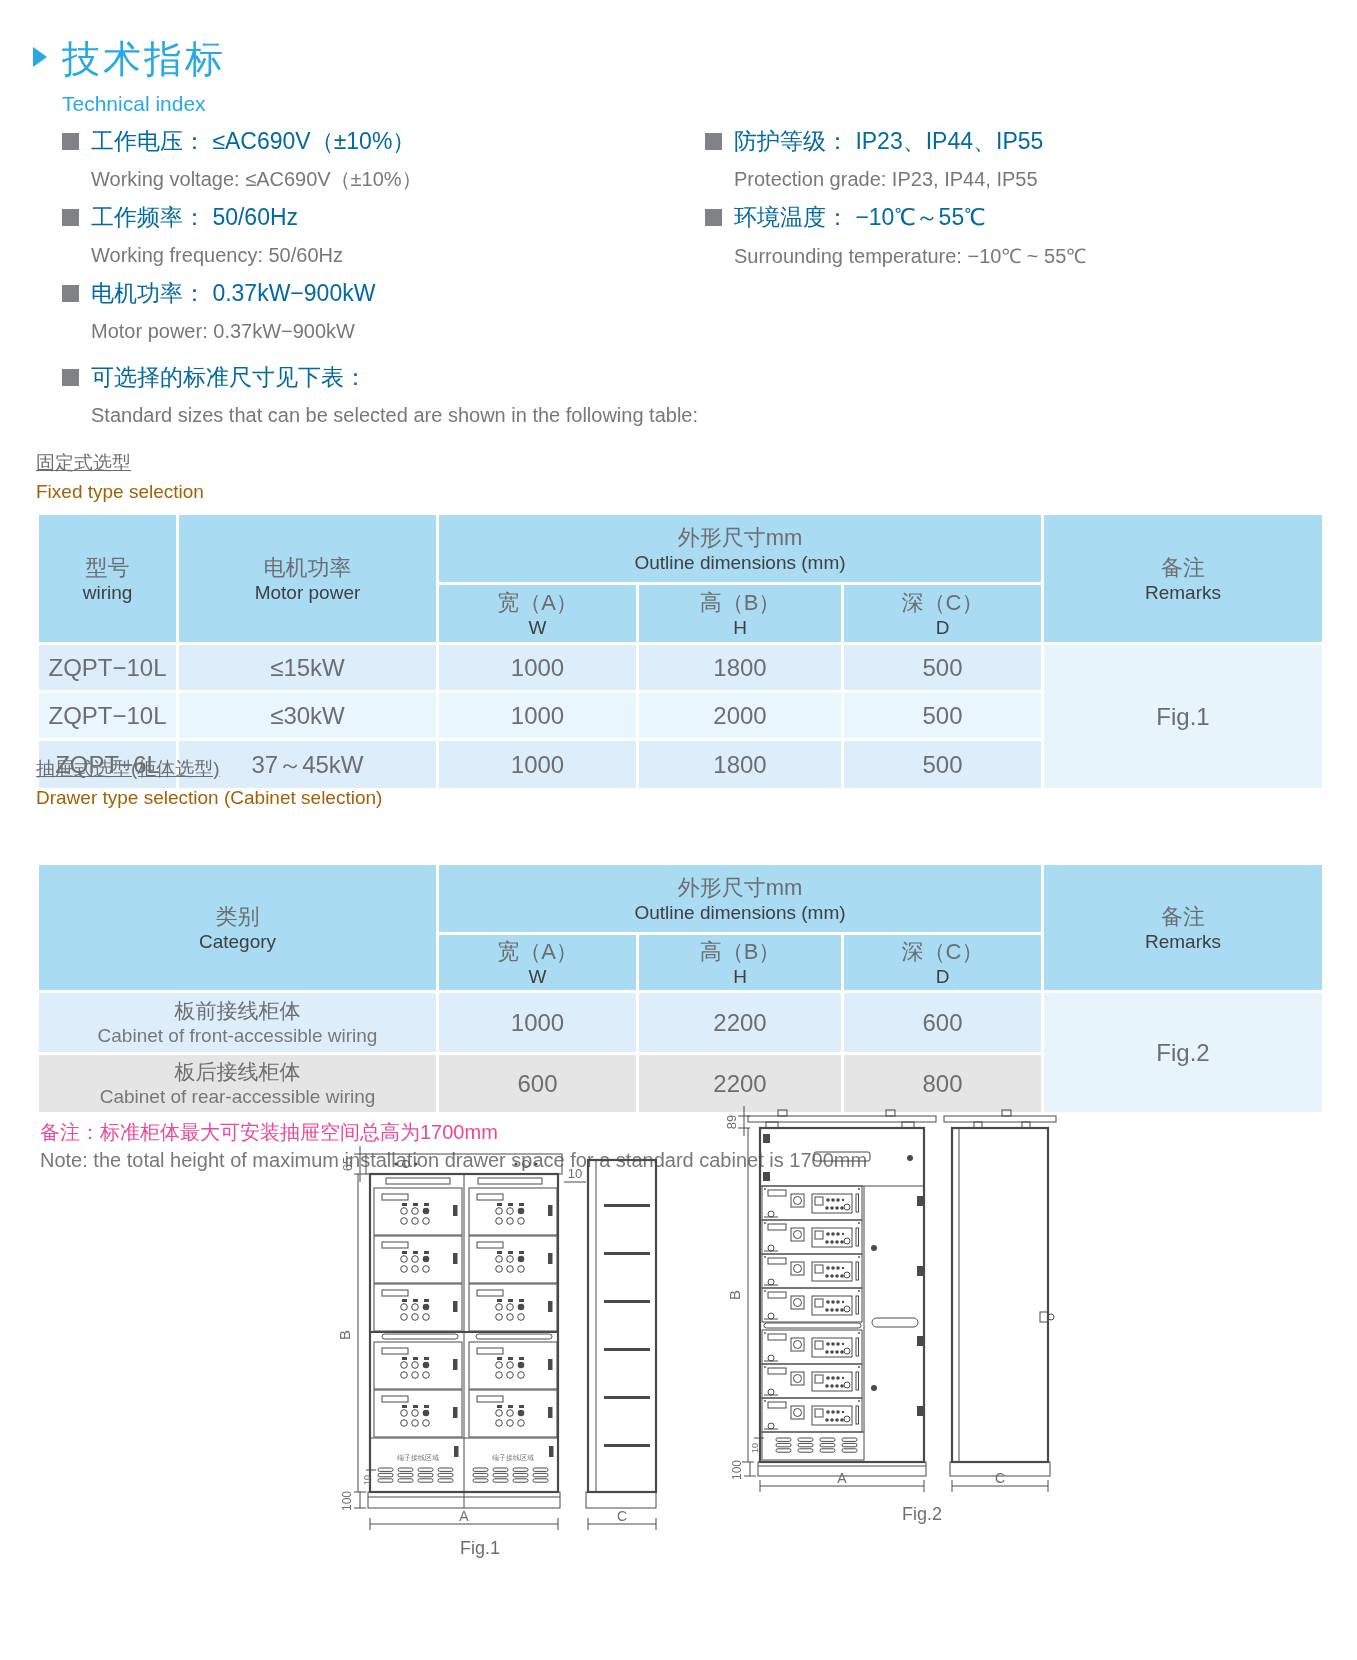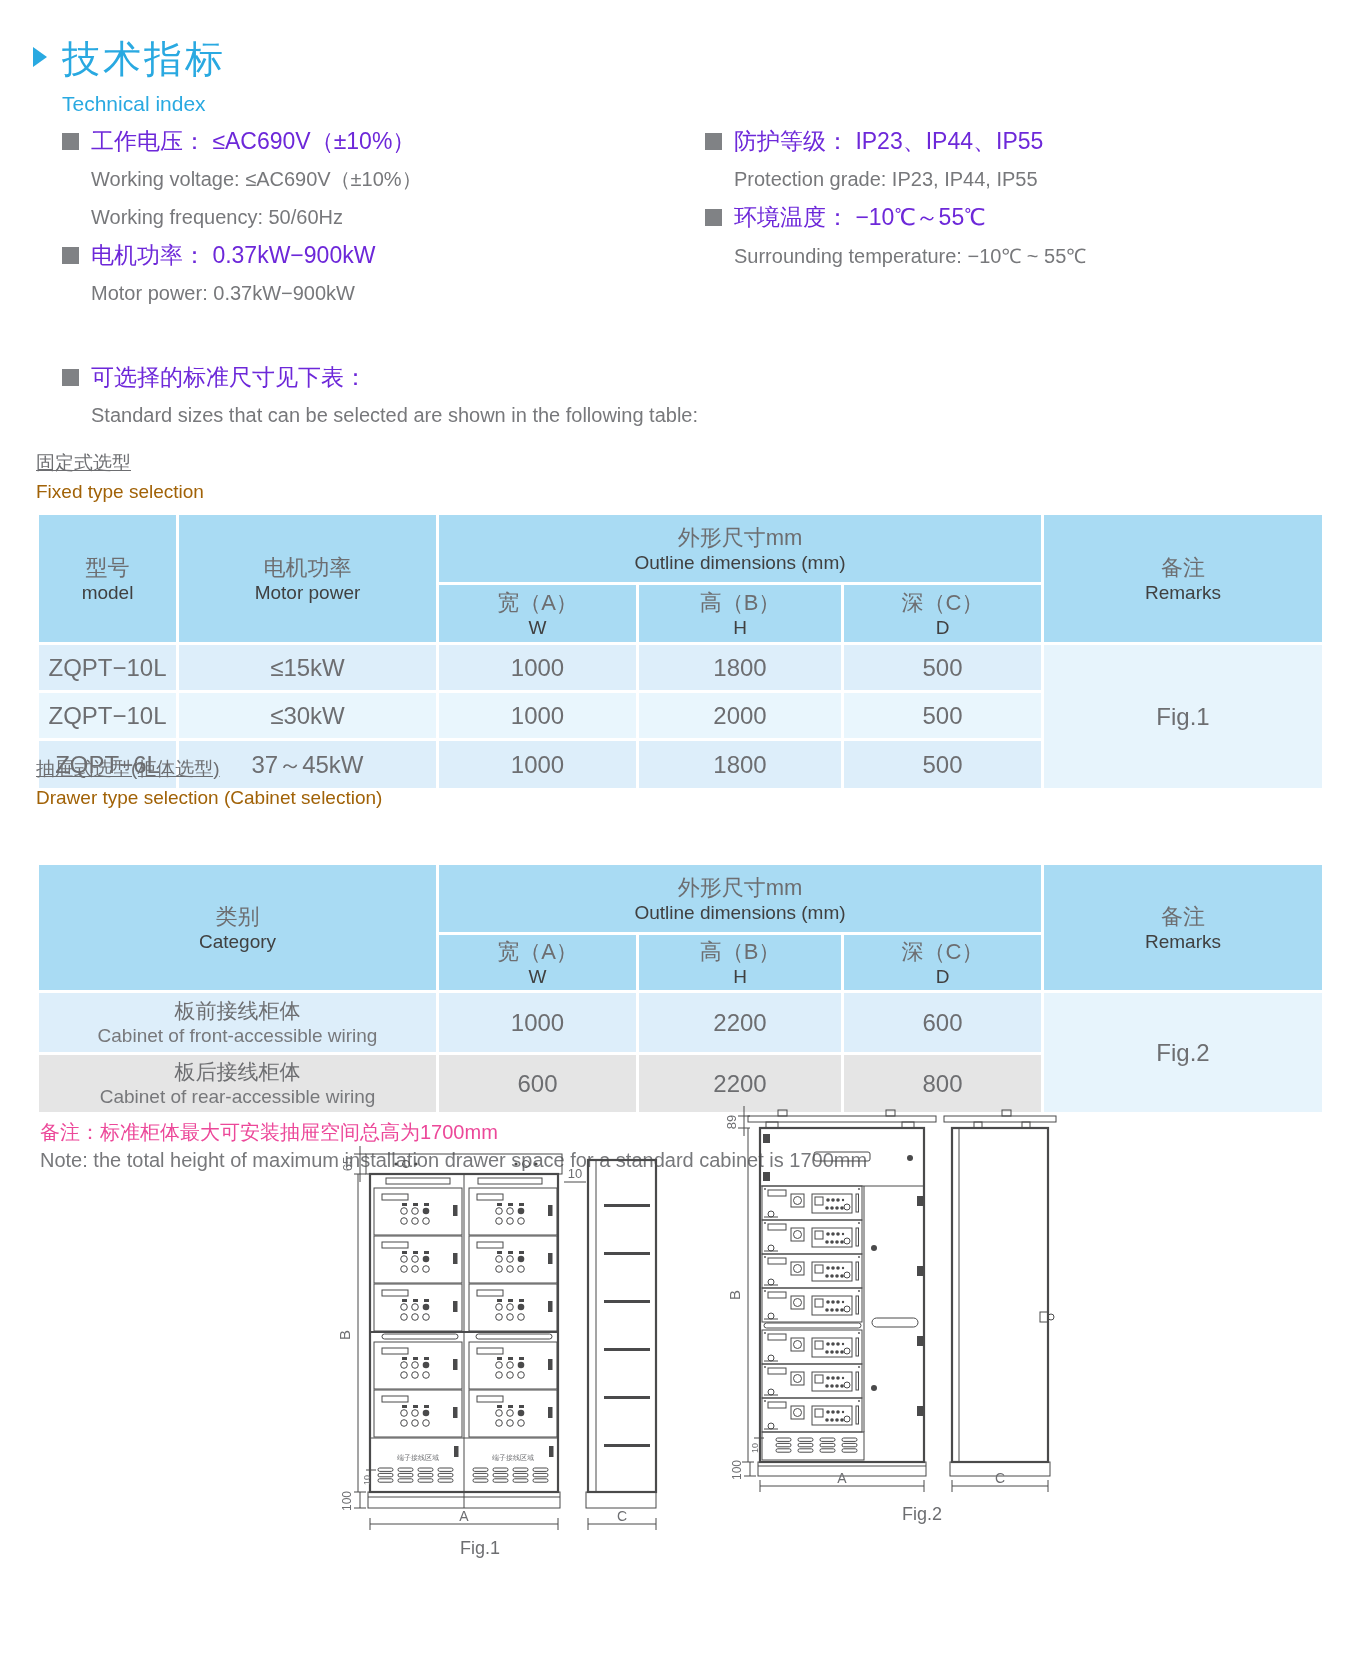--- a/index.html
+++ b/index.html
@@ -8,21 +8,21 @@
   .abs{position:absolute}
 
   
   .hdr{left:33px;top:34px;display:flex;gap:15px}
   .tri{width:0;height:0;border-left:14px solid #29a9e1;border-top:10px solid transparent;border-bottom:10px solid transparent;margin-top:13px}
   .title-cn{font-size:38px;color:#29a9e1;letter-spacing:3px}
   .title-en{font-size:21px;color:#29a9e1;margin-top:7px}
 
   
   .speccol{display:flex;flex-direction:column}
-  .spec-cn{font-size:23px;display:flex;align-items:center;gap:12px;height:38px;color:#6d28d9}
+  .spec-cn{font-size:23px;display:flex;align-items:center;gap:12px;height:38px;color:#0369a1}
   .bullet{width:17px;height:17px;background:#808285;flex:none}
   .spec-en{font-size:20px;margin-left:29px;height:38px;display:flex;align-items:center;color:#77787b}
 
   
   .sec-cn{font-size:19px;text-decoration:underline;color:#6d6e71}
   .sec-en{font-size:19px;margin-top:5px;color:#a16207}
 
   
   table{border-collapse:collapse;width:1286px;table-layout:fixed}
   th,td{border:3px solid #fff;text-align:center;vertical-align:middle;font-weight:normal;color:#6d6e71;padding:0}
@@ -66,20 +66,24 @@
       <div class="title-en">Technical index</div>
     </div>
   </div>
 
   <div class="abs speccol" style="left:62px;top:122px;width:620px">
     <div class="spec-cn">
         <span class="bullet"></span>
         <span>工作电压： ≤AC690V（±10%）</span>
       </div>
     <div class="spec-en">Working voltage: ≤AC690V（±10%）</div>
+    <div class="spec-cn">
+        <span class="bullet"></span>
+        <span>工作频率： 50/60Hz</span>
+      </div>
     <div class="spec-en">Working frequency: 50/60Hz</div>
     <div class="spec-cn">
         <span class="bullet"></span>
         <span>电机功率： 0.37kW−900kW</span>
       </div>
     <div class="spec-en">Motor power: 0.37kW−900kW</div>
   </div>
 
   <div class="abs speccol" style="left:705px;top:122px;width:620px">
     <div class="spec-cn">
@@ -114,21 +118,21 @@
           <col style="width:260px">
           <col style="width:200px">
           <col style="width:205px">
           <col style="width:200px">
           <col style="width:281px">
         </colgroup>
       <thead>
         <tr class="h1">
           <th rowspan="2">
             <div class="hcn">型号</div>
-            <div class="hen">model</div>
+            <div class="hen">wiring</div>
           </th>
           <th rowspan="2">
             <div class="hcn">电机功率</div>
             <div class="hen">Motor power</div>
           </th>
           <th colspan="3">
             <div class="hcn">外形尺寸mm</div>
             <div class="hen">Outline dimensions (mm)</div>
           </th>
           <th rowspan="2">

